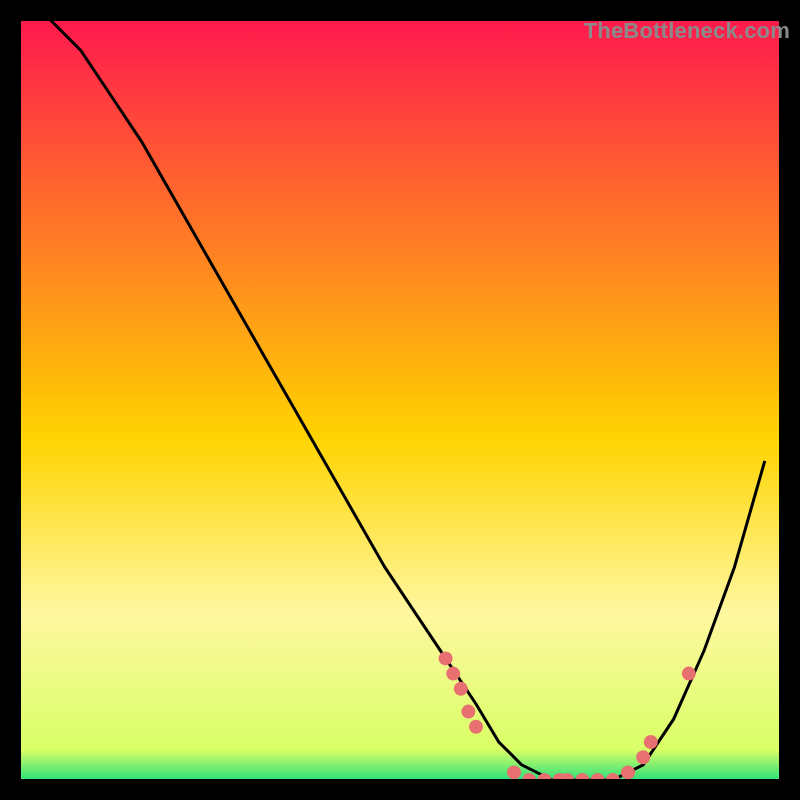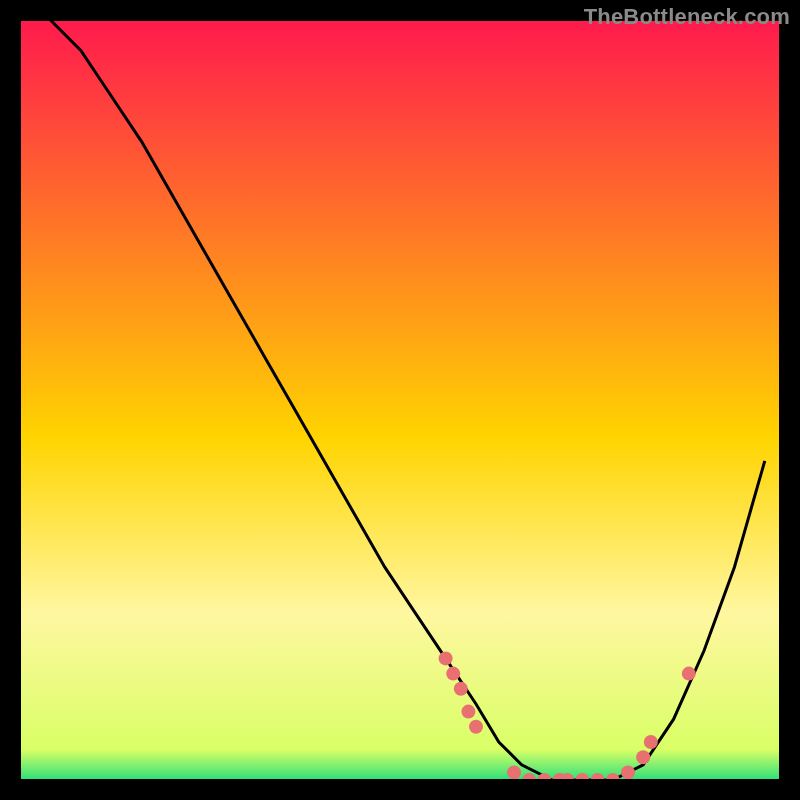--- a/index.html
+++ b/index.html
@@ -21,21 +21,21 @@
   .plot {
     position: absolute;
     left: 20px;
     top: 20px;
     width: 760px;
     height: 760px;
     display: block;
   }
   .watermark {
     position: absolute;
-    top: 4px;
+    top: 18px;
     right: 10px;
     font-family: Arial, Helvetica, sans-serif;
     font-size: 22px;
     font-weight: 600;
     color: #8a8a8a;
     letter-spacing: 0.2px;
     user-select: none;
   }
 </style>
 </head>

